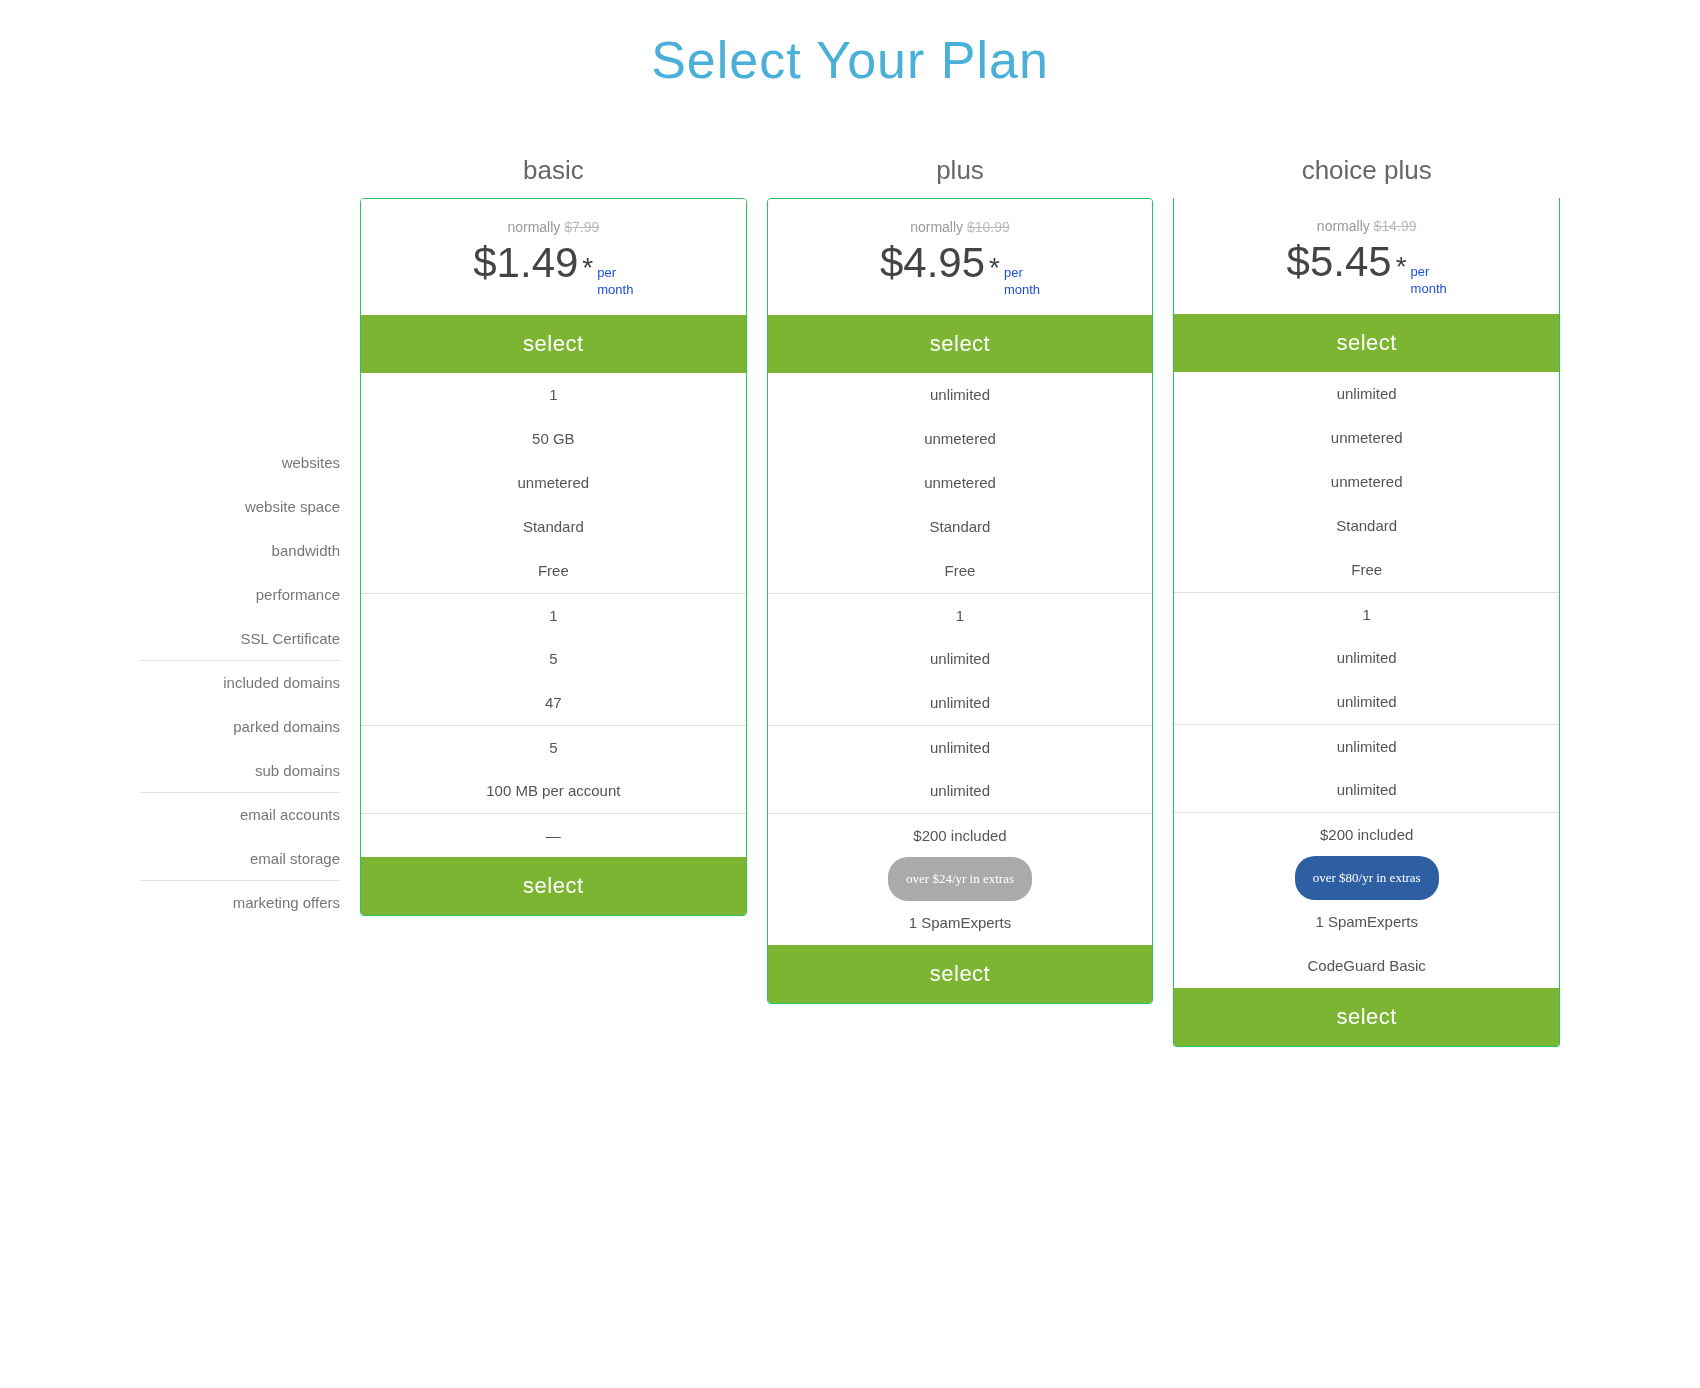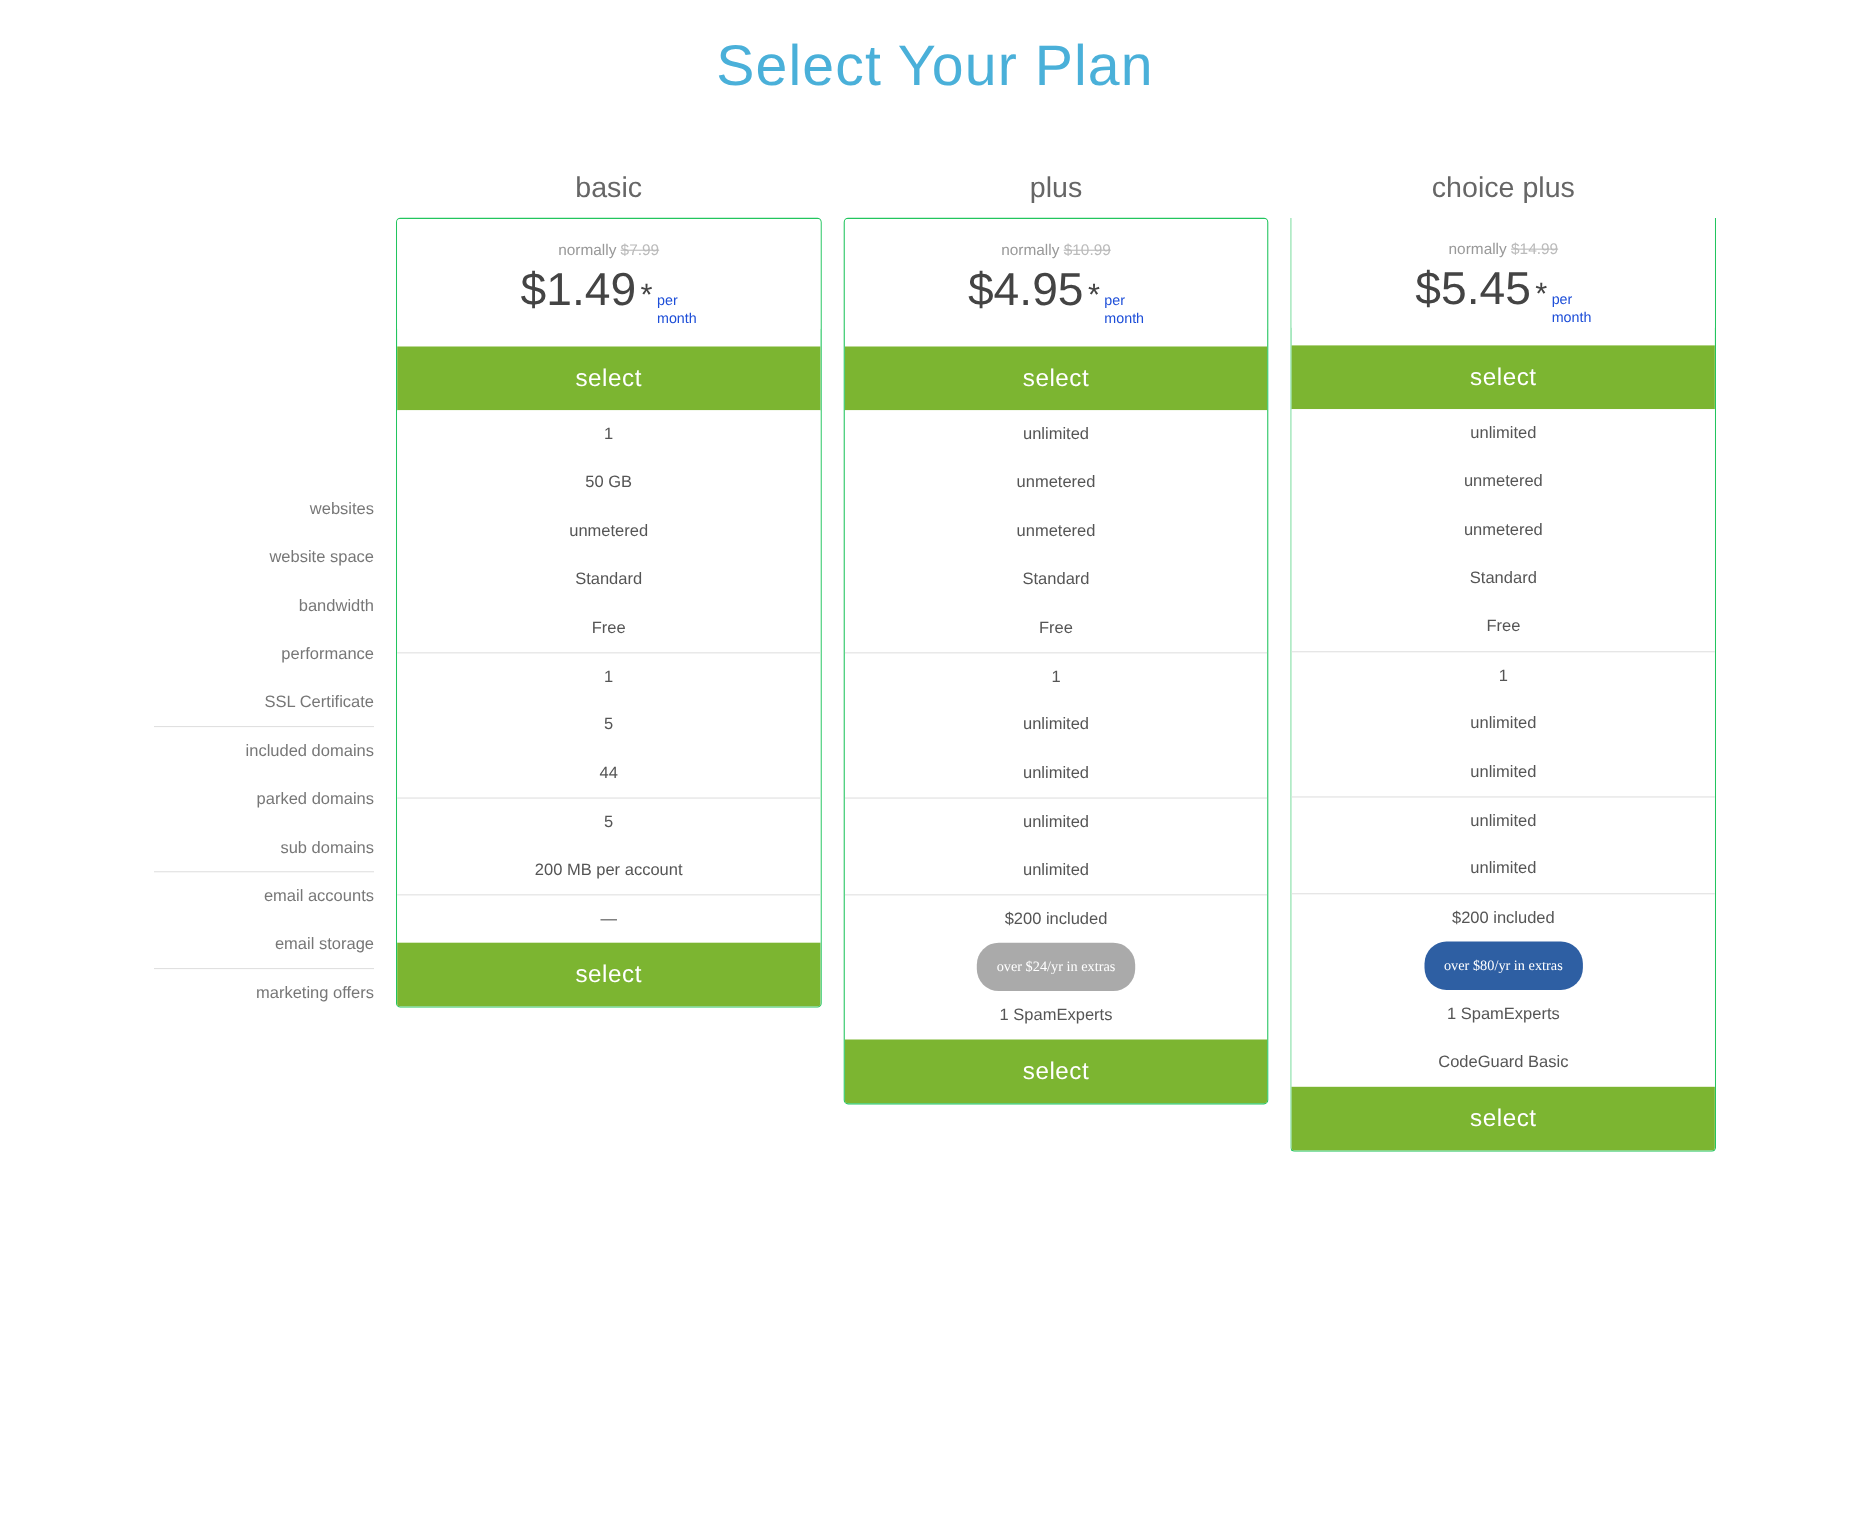--- a/index.html
+++ b/index.html
@@ -247,23 +247,23 @@
         </div>
         <div class="select-btn">select</div>
         <div class="feature-rows">
           <div class="feature-row">1</div>
           <div class="feature-row">50 GB</div>
           <div class="feature-row">unmetered</div>
           <div class="feature-row">Standard</div>
           <div class="feature-row">Free</div>
           <div class="feature-row separator-top">1</div>
           <div class="feature-row">5</div>
-          <div class="feature-row">44</div>
+          <div class="feature-row">47</div>
           <div class="feature-row separator-top">5</div>
-          <div class="feature-row">200 MB per account</div>
+          <div class="feature-row">100 MB per account</div>
           <div class="feature-row separator-top">—</div>
         </div>
         <div class="select-btn-bottom">select</div>
       </div>
     </div>
 
     <div class="plan-col">
       <div class="plan-name">plus</div>
       <div class="plan-card">
         <div class="price-section">

